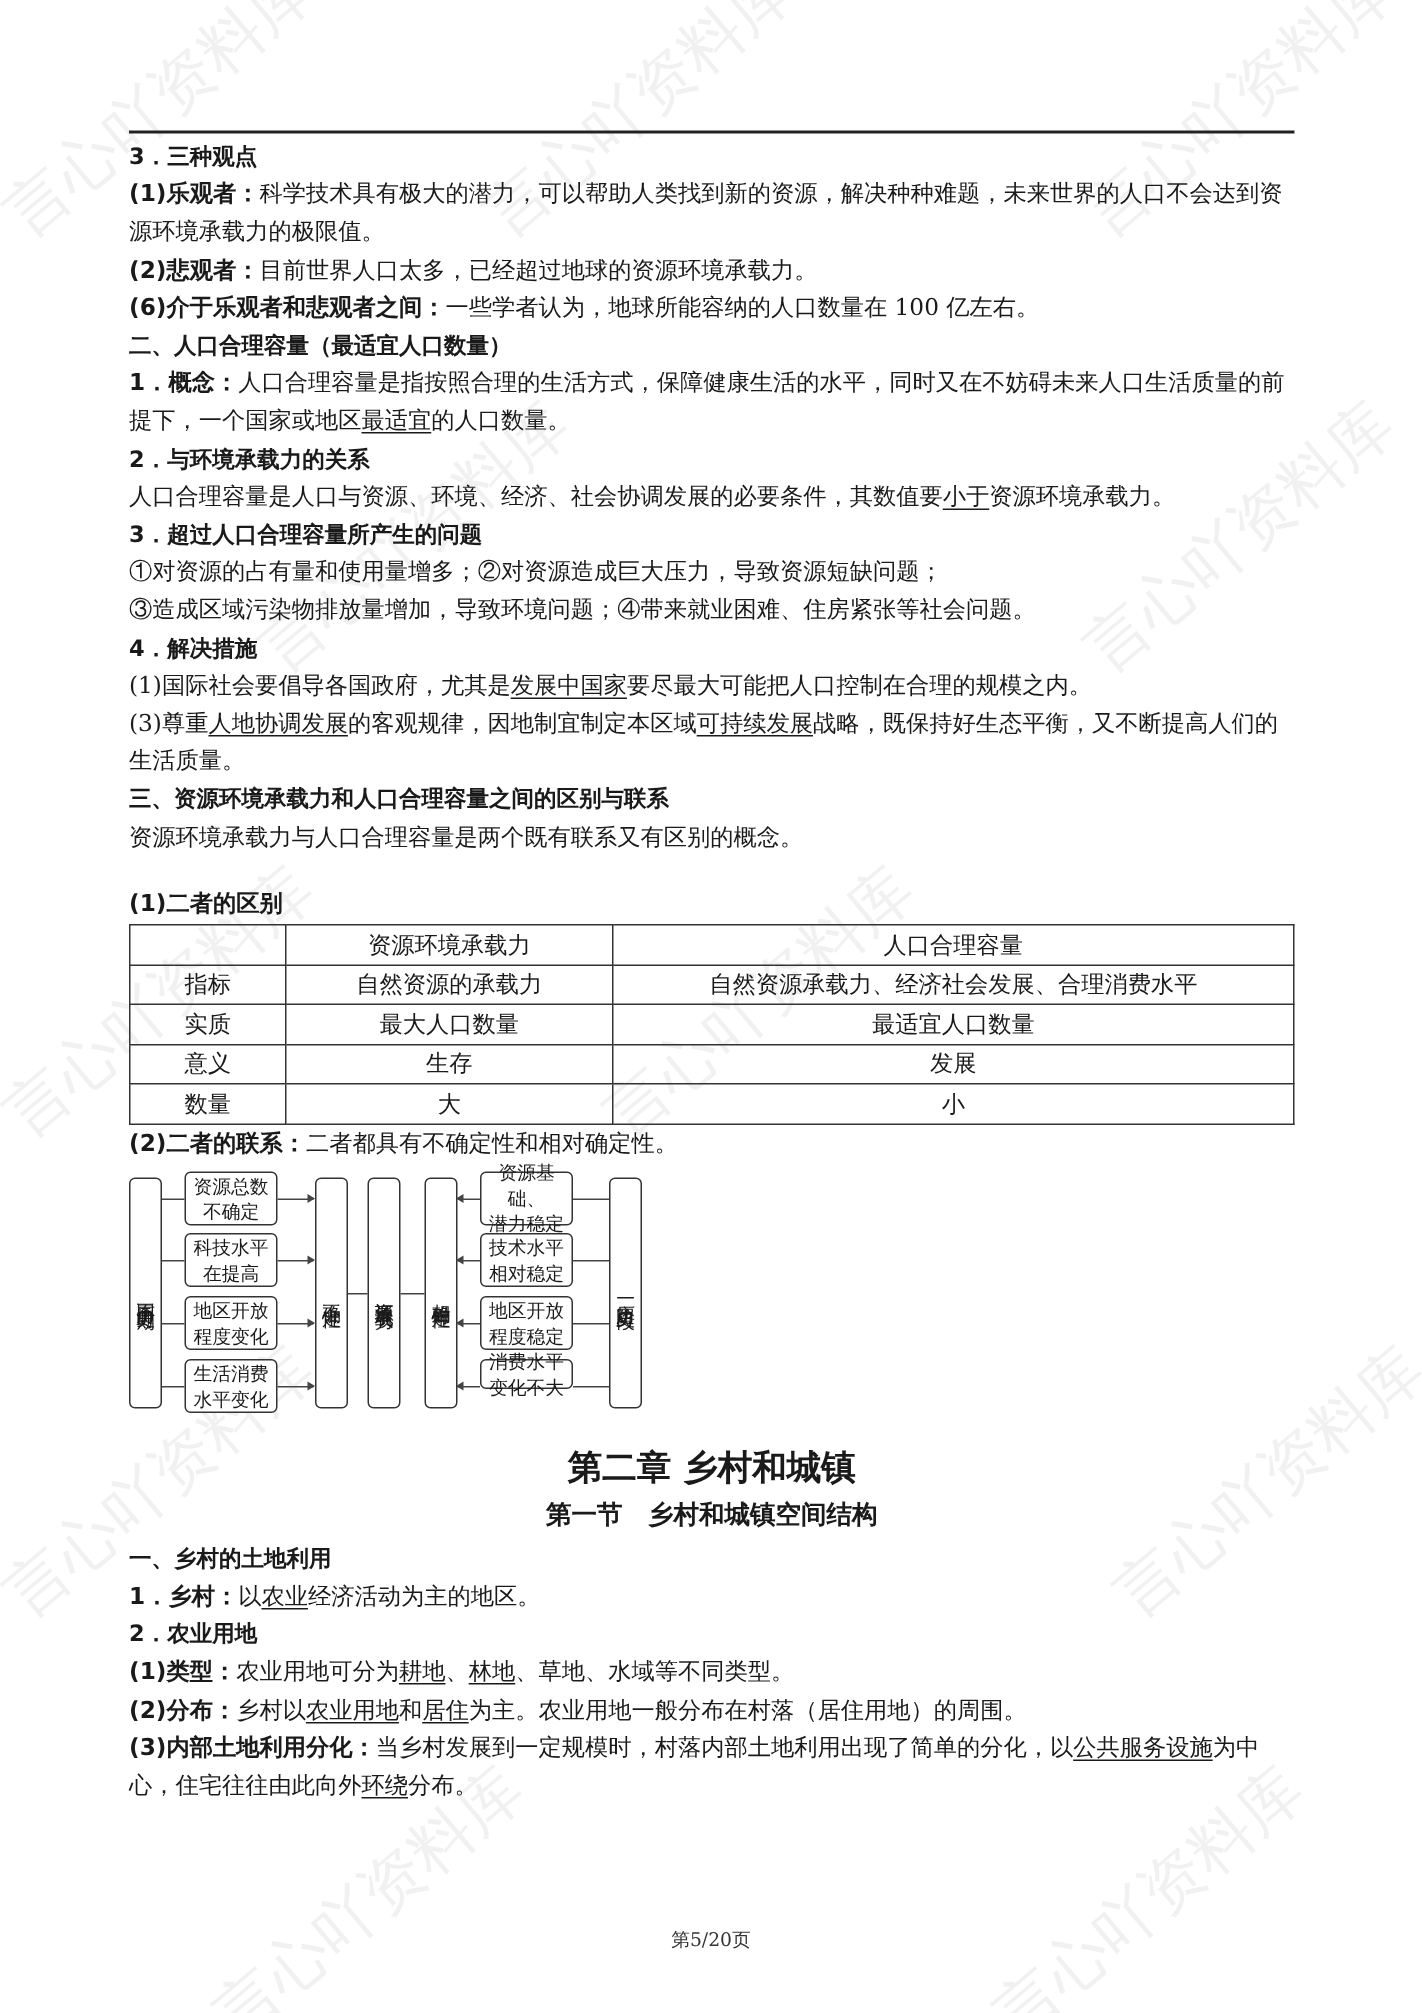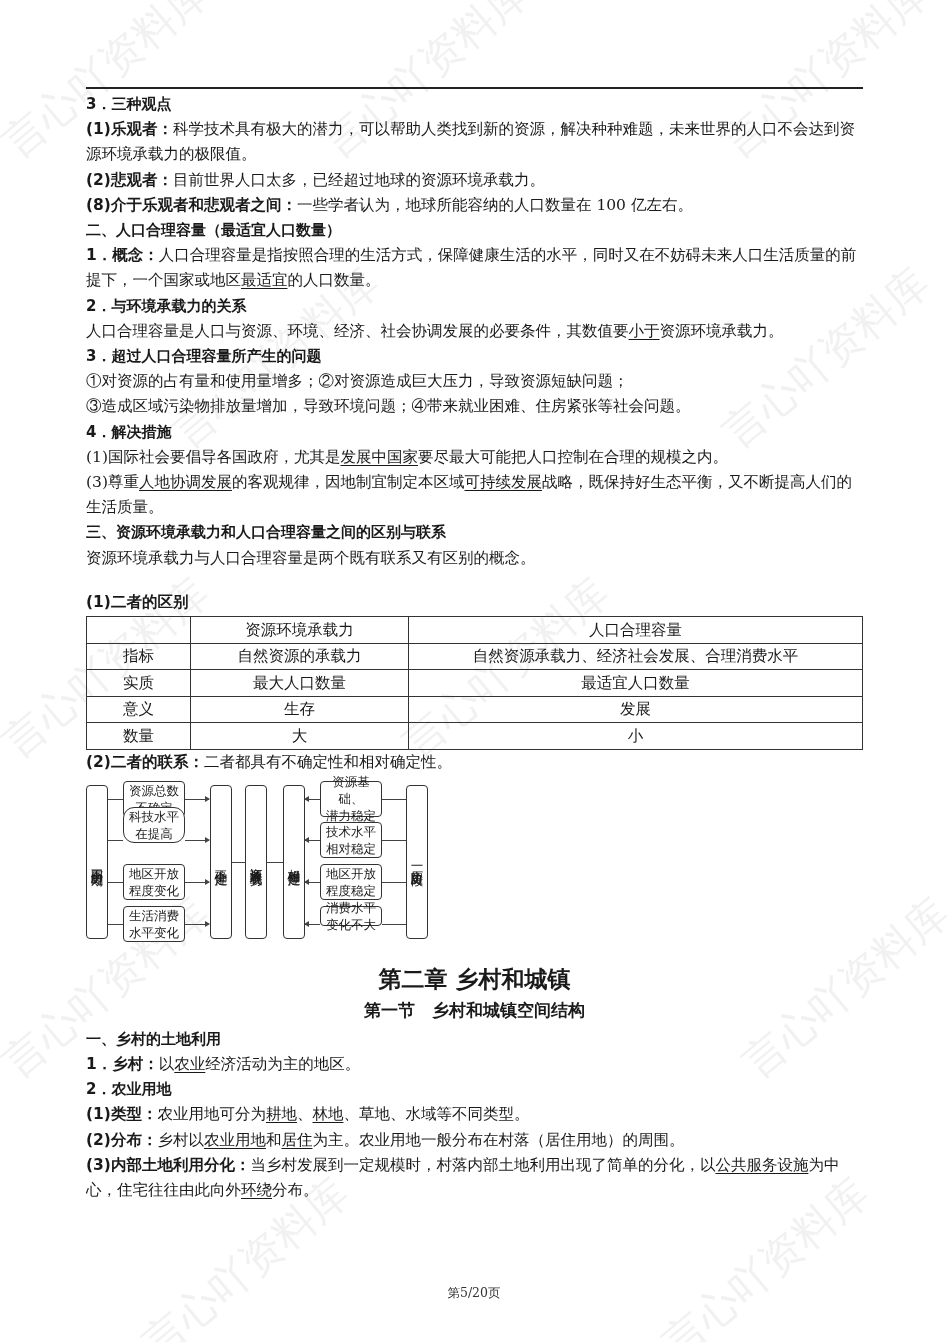--- a/index.html
+++ b/index.html
@@ -135,21 +135,21 @@
   <div class="content">
 
     <div class="line h">3．三种观点</div>
     <div class="wrap">
       <span class="b">(1)乐观者：</span><span>科学技术具有极大的潜力，可以帮助人类找到新的资源，解决种种难题，未来世界的人口不会达到资源环境承载力的极限值。</span>
     </div>
     <div class="line">
       <span class="b">(2)悲观者：</span><span>目前世界人口太多，已经超过地球的资源环境承载力。</span>
     </div>
     <div class="line">
-      <span class="b">(8)介于乐观者和悲观者之间：</span><span>一些学者认为，地球所能容纳的人口数量在 100 亿左右。</span>
+      <span class="b">(6)介于乐观者和悲观者之间：</span><span>一些学者认为，地球所能容纳的人口数量在 100 亿左右。</span>
     </div>
 
     <div class="line h">二、人口合理容量（最适宜人口数量）</div>
     <div class="wrap">
       <span class="b">1．概念：</span><span>人口合理容量是指按照合理的生活方式，保障健康生活的水平，同时又在不妨碍未来人口生活质量的前提下，一个国家或地区</span><span class="u">最适宜</span><span>的人口数量。</span>
     </div>
     <div class="line h">2．与环境承载力的关系</div>
     <div class="line">
       <span>人口合理容量是人口与资源、环境、经济、社会协调发展的必要条件，其数值要</span><span class="u">小于</span><span>资源环境承载力。</span>
     </div>
@@ -212,21 +212,21 @@
       <div class="dbox" style="left:0;top:4px;width:22px;height:154px;">
         <span class="vtext">不同历史时期</span>
       </div>
 
       <div class="dbox" style="left:37px;top:0;width:62px;height:36px;">
         <div>
             <div>资源总数</div>
             <div>不确定</div>
           </div>
       </div>
-      <div class="dbox" style="left:37px;top:26px;width:62px;height:36px;border-radius:11px;">
+      <div class="dbox" style="left:37px;top:41px;width:62px;height:36px;">
         <div>
             <div>科技水平</div>
             <div>在提高</div>
           </div>
       </div>
       <div class="dbox" style="left:37px;top:83px;width:62px;height:36px;">
         <div>
             <div>地区开放</div>
             <div>程度变化</div>
           </div>

